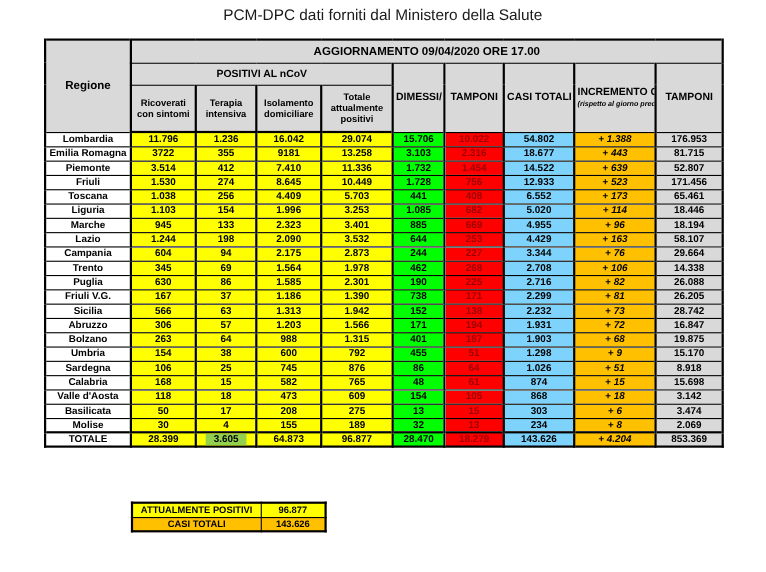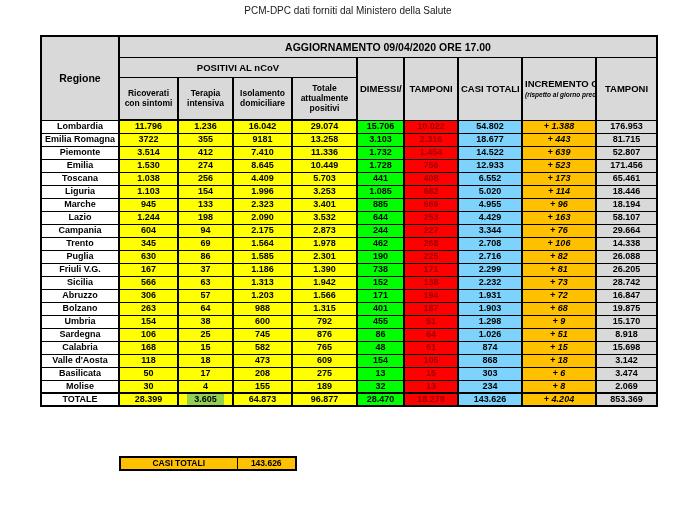--- a/index.html
+++ b/index.html
@@ -7,21 +7,21 @@
   body {
     width: 696px; height: 520px;
     background: #ffffff;
     font-family: "Liberation Sans", sans-serif;
     color: #000;
     position: relative;
     overflow: hidden;
   }
   .page-title {
     position: absolute; top: 5px; left: 0; width: 100%;
-    text-align: center; font-size: 10px; color: #1a1a1a;
+    text-align: center; font-size: 14px; color: #1a1a1a;
   }
 
   
   table.main {
     position: absolute; left: 40px; top: 35px;
     width: 616px;
     border-collapse: collapse; table-layout: fixed;
     border: 2px solid #000;
   }
   table.main th, table.main td {
@@ -145,21 +145,21 @@
     <td class="c-yellow">7.410</td>
     <td class="c-yellow">11.336</td>
     <td class="c-green">1.732</td>
     <td class="c-red">1.454</td>
     <td class="c-orange">14.522</td>
     <td class="c-incr">+ 639</td>
     <td class="c-gray">52.807</td>
   </tr>
 
   <tr>
-    <td class="c-region">Emilia</td>
+    <td class="c-region">Friuli</td>
     <td class="c-yellow">1.530</td>
     <td class="c-yellow">274</td>
     <td class="c-yellow">8.645</td>
     <td class="c-yellow">10.449</td>
     <td class="c-green">1.728</td>
     <td class="c-red">756</td>
     <td class="c-orange">12.933</td>
     <td class="c-incr">+ 523</td>
     <td class="c-gray">171.456</td>
   </tr>
@@ -400,18 +400,22 @@
     </tr>
   </tbody>
 </table>
 
 <table class="legend">
   <colgroup>
       <col style="width:117px">
       <col style="width:59px">
     </colgroup>
   <tbody>
+    <tr class="leg-yellow">
+      <td>ATTUALMENTE POSITIVI</td>
+      <td>96.877</td>
+    </tr>
     <tr class="leg-orange">
       <td>CASI TOTALI</td>
       <td>143.626</td>
     </tr>
   </tbody>
 </table>
 
 </body></html>

